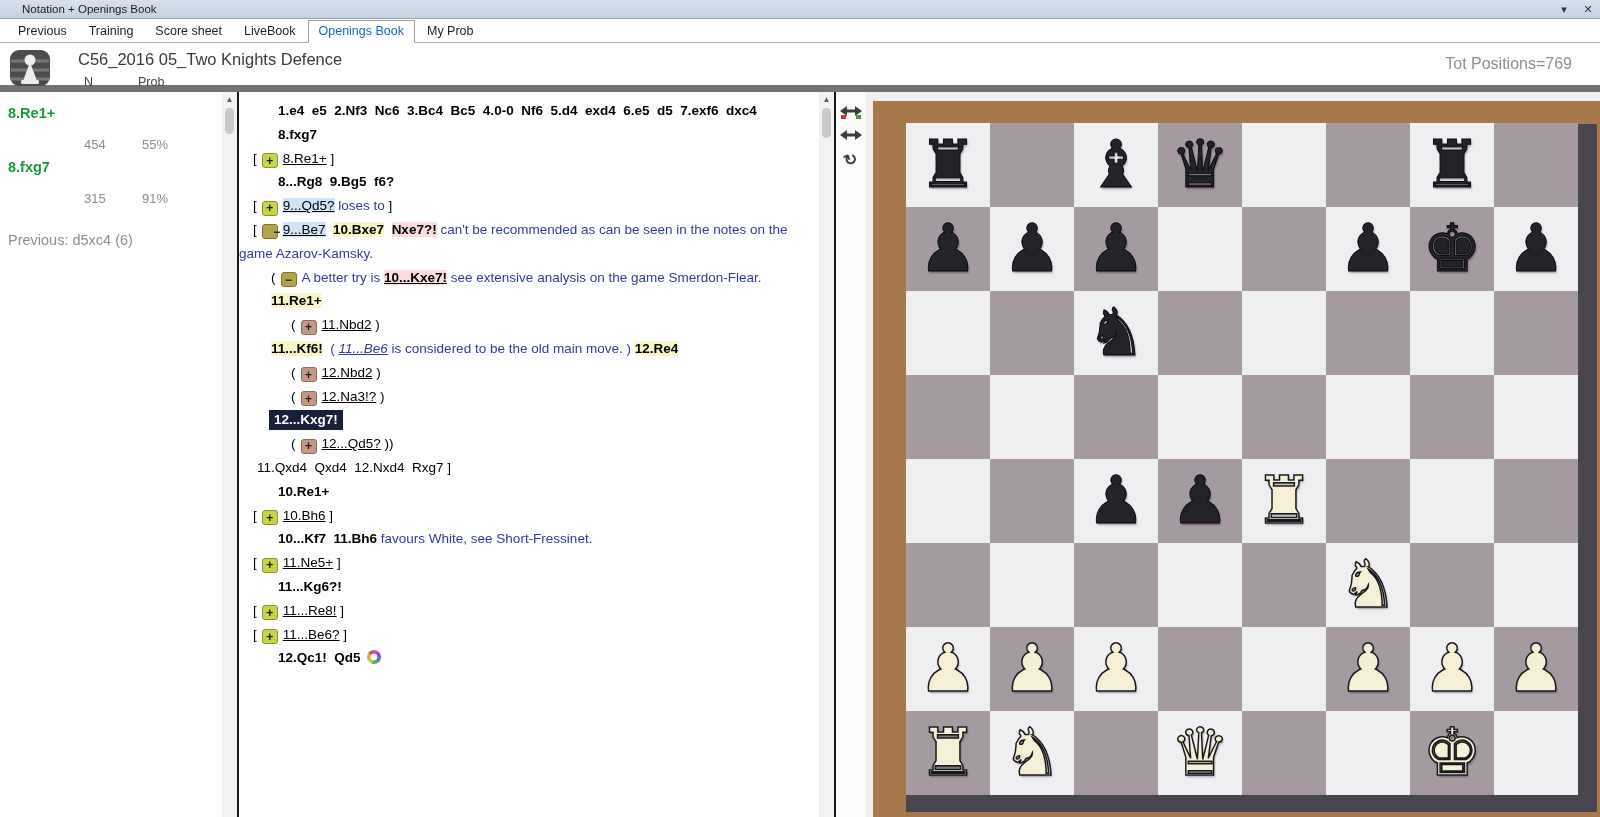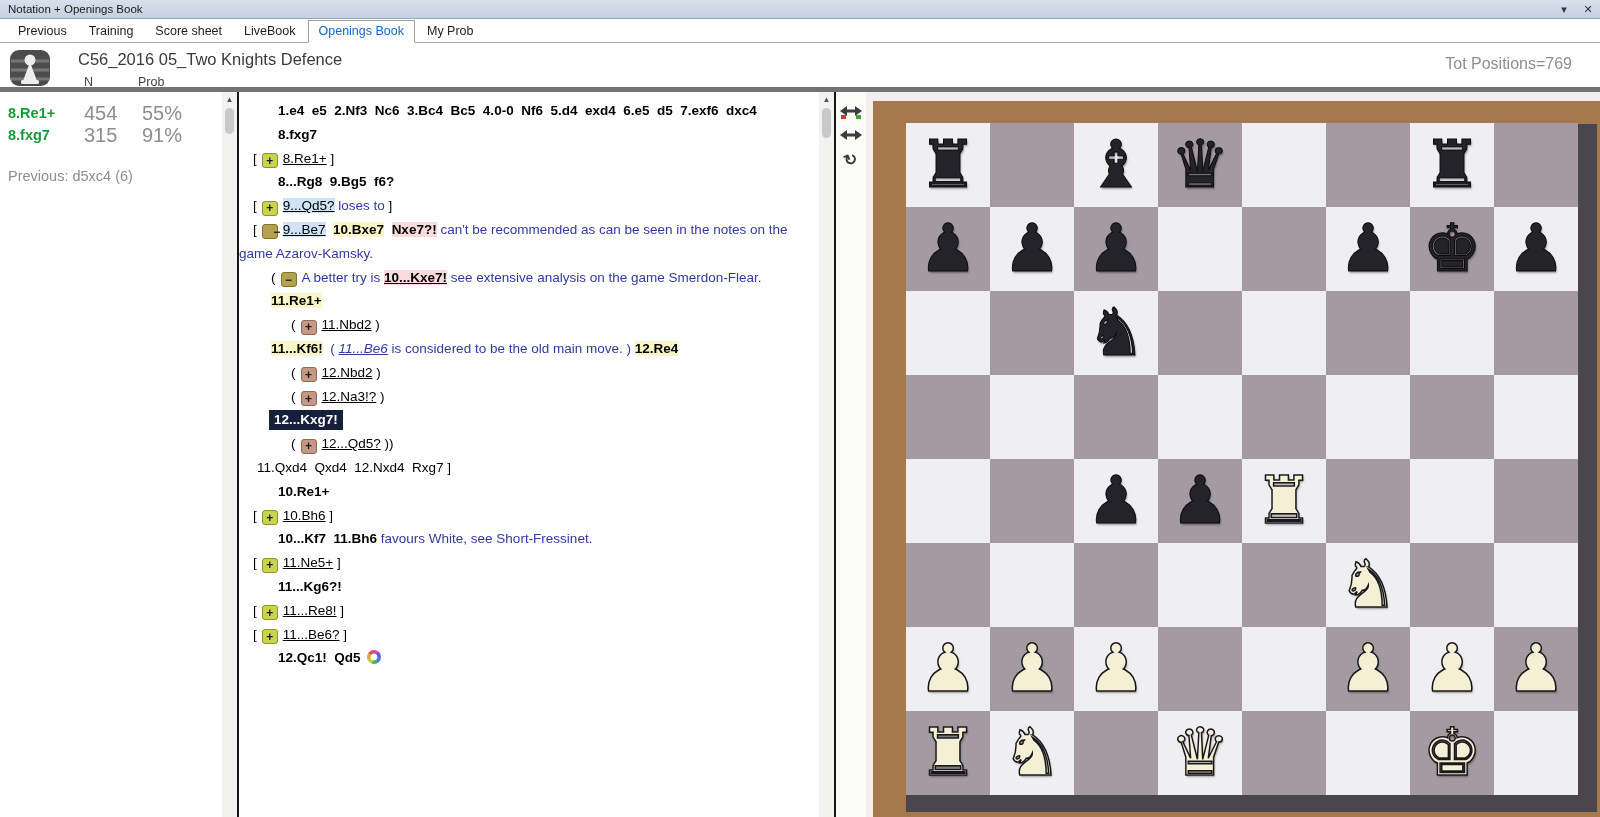--- a/index.html
+++ b/index.html
@@ -4,42 +4,42 @@
 <style>
   * { box-sizing: border-box; }
   html,body { margin:0; padding:0; }
   body {
     width:1600px; height:817px; position:relative; overflow:hidden;
     font-family:"Liberation Sans", sans-serif; background:#ffffff; color:#000;
   }
   
   .titlebar{ position:absolute; left:0; top:0; width:1600px; height:19px;
     background:linear-gradient(#d8e1ec,#c4d1e1); border-bottom:1px solid #9aa7b8;
-    display:flex; align-items:center; padding-left:8px; font-size:11.5px; color:#1a1a1a; }
+    display:flex; align-items:center; padding-left:22px; font-size:11.5px; color:#1a1a1a; }
   .titlebar .spacer{flex:1;}
   .tb-btn{ width:24px; height:17px; display:flex; align-items:center; justify-content:center;
     color:#333; font-size:11px; cursor:default; }
   
   .tabbar{ position:absolute; left:0; top:19px; width:1600px; height:24px; background:#fff;
     border-bottom:1px solid #ababab; display:flex; align-items:flex-end; padding-left:8px; }
   .tab{ font-size:12.5px; color:#1f1f1f; padding:3px 10px 4px 10px; margin-right:2px; position:relative; }
   .tab.selected{ color:#1569c7; background:#fff; border:1px solid #a0a0a0; border-bottom:1px solid #fff; margin-bottom:-1px; }
   
   .header{ position:absolute; left:0; top:43px; width:1600px; height:49px; background:#fff;
-    border-bottom:5px solid #737373; }
+    border-bottom:7px solid #737373; }
   .book-icon{ position:absolute; left:8px; top:5px; }
   .hdr-title{ position:absolute; left:78px; top:7px; font-size:16.5px; color:#3a3a3a; }
   .col-n{ position:absolute; left:84px; top:32px; font-size:12.5px; color:#454545; }
   .col-prob{ position:absolute; left:138px; top:32px; font-size:12.5px; color:#454545; }
   .tot-pos{ position:absolute; right:28px; top:12px; font-size:16px; color:#8f8f8f; }
   
   .leftpanel{ position:absolute; left:0; top:92px; width:222px; height:725px; background:#fff; padding-top:10px; }
   .bookrow{ display:grid; grid-template-columns:76px 58px 60px; padding-left:8px; line-height:22px; }
   .bookrow .mv{ color:#189a38; font-weight:bold; font-size:14.5px; }
-  .bookrow .num{ color:#8e8e8e; font-size:20px; }
+  .bookrow .num{ color:#8e8e8e; font-size:13px;margin-top:32px; }
   .prev{ padding-left:8px; margin-top:22px; color:#8e8e8e; font-size:14.5px; }
   
   .vscroll{ position:absolute; top:92px; height:725px; width:15px; background:#f2f2f0; }
   .vscroll .arr{ display:block; text-align:center; font-size:8px; color:#555; padding-top:3px; height:14px; }
   .vscroll .thumb{ display:block; margin:2px auto 0; width:9px; border-radius:5px; background:#c9c9c9; }
   .vline{ position:absolute; top:92px; height:725px; width:2px; background:#161616; }
   
   .notation{ position:absolute; left:239px; top:92px; width:580px; height:725px; background:#fff;
     padding-top:7px; font-size:13.5px; line-height:23.8px; white-space:pre-wrap; }
   .nline{ min-height:23.8px; }

